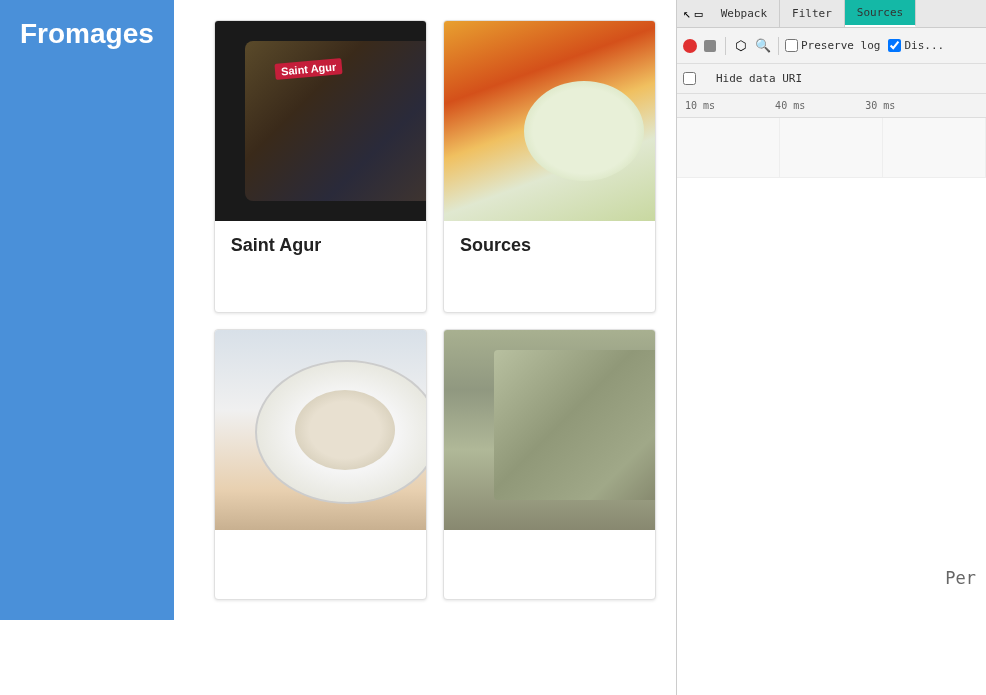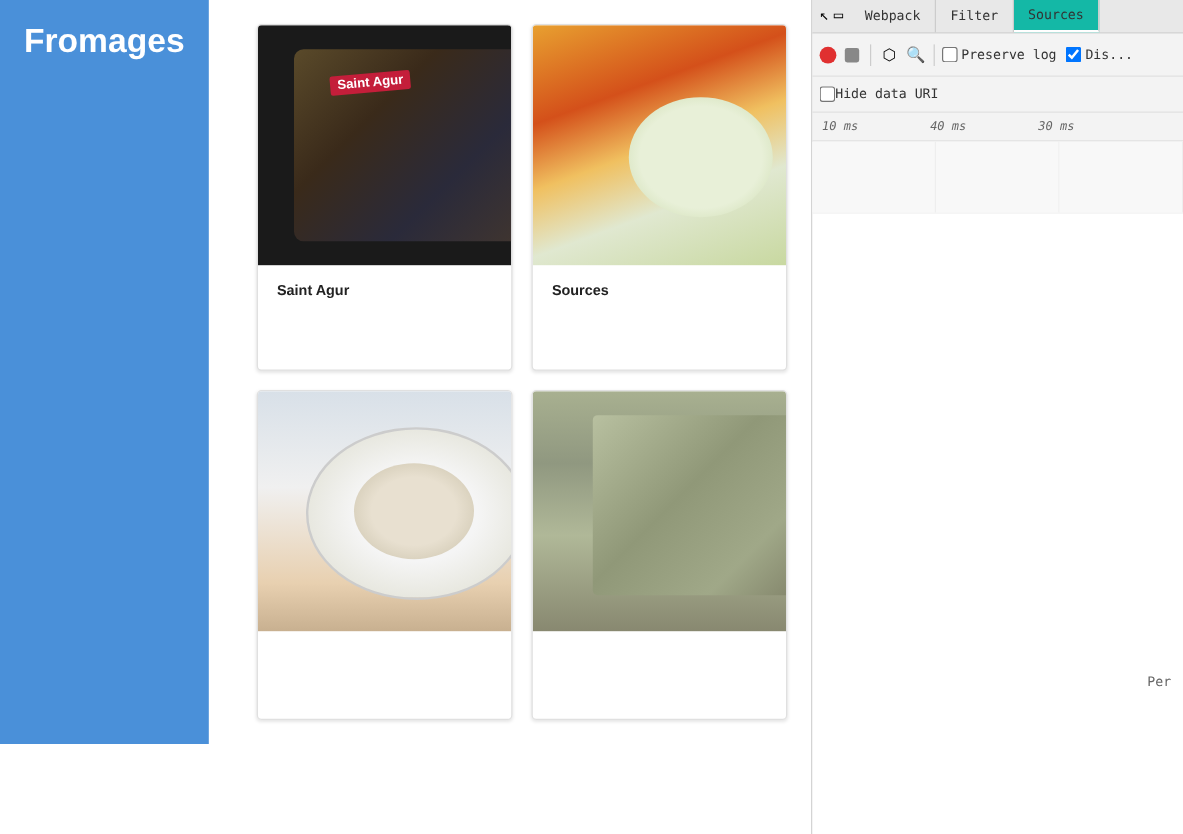--- a/index.html
+++ b/index.html
@@ -135,21 +135,21 @@
       content: '';
       position: absolute;
       top: 20px; left: 50px;
       width: 200px; height: 150px;
       background: linear-gradient(135deg, #b8c0a0 0%, #909878 40%, #a0a888 70%, #787860 100%);
       border-radius: 4px;
     }
 
     .cheese-name {
       padding: 14px 16px;
-      font-size: 12px;
+      font-size: 18px;
       font-weight: bold;
       color: #222;
     }
 
     
     #devtools-panel {
       width: 310px;
       height: 695px;
       background: #f3f3f3;
       border-left: 1px solid #ccc;
@@ -242,51 +242,50 @@
       padding: 0 4px;
       background: #fff;
     }
 
     .hide-data-url-label {
       font-size: 11px;
       color: #333;
       white-space: nowrap;
       display: flex;
       align-items: center;
-      gap: 0;
+      gap: 20px;
     }
 
     #timeline-header {
       display: flex;
       border-bottom: 1px solid #ddd;
       background: #f3f3f3;
       height: 24px;
       align-items: center;
       padding-left: 8px;
-      font-style: italic;
     }
 
     .timeline-marker {
       font-size: 10px;
       color: #666;
       margin-right: 60px;
     }
 
     #network-content {
       flex: 1;
       background: #fff;
       position: relative;
       overflow: hidden;
     }
 
     .per-label {
       position: absolute;
-      bottom: 120px;
+      bottom: 107px;
       right: 10px;
-      font-size: 11px;
+      font-size: 17px;
       color: #666;
     }
 
     .cursor-indicator {
       position: absolute;
       top: 50px;
       left: 380px;
       font-size: 16px;
       color: #333;
       pointer-events: none;

